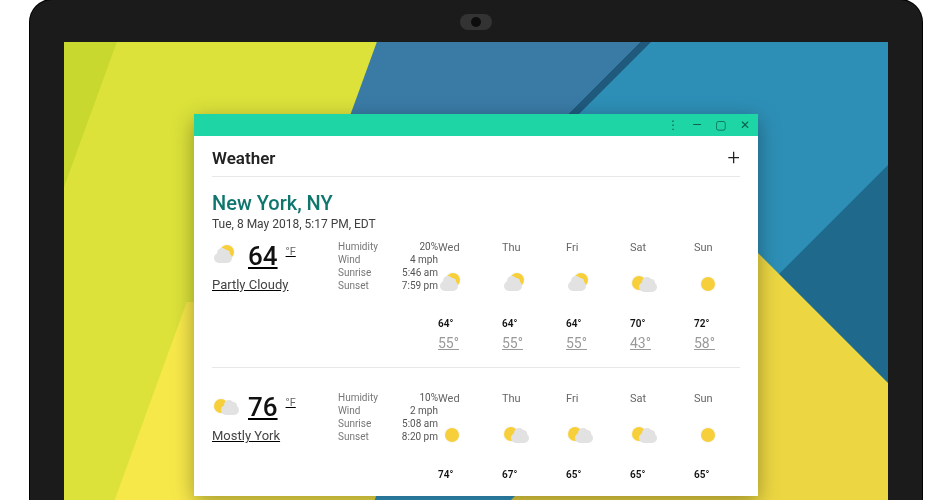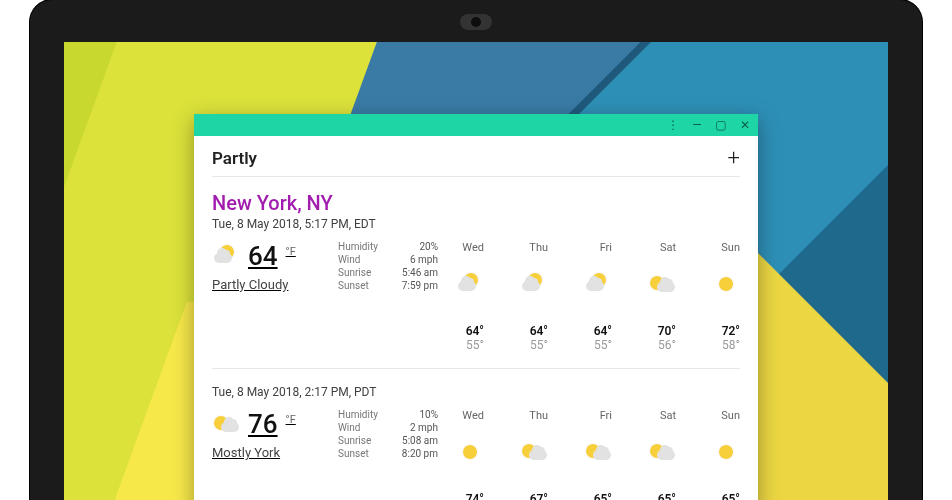--- a/index.html
+++ b/index.html
@@ -40,36 +40,36 @@
     align-items: center; padding-right: 6px; gap: 10px;
   }
   .titlebar .ctrl { width: 14px; height: 14px; display:flex; align-items:center; justify-content:center; color:#0b5e49; font-size:12px; cursor:default; }
   .header {
     display:flex; align-items:center; justify-content:space-between;
     padding: 12px 18px 8px 18px; font-size: 17px; font-weight: 600; color:#222;
   }
   .add { font-size: 22px; font-weight: 300; color:#222; cursor:pointer; line-height: 14px; }
   .divider { height:1px; background:#e7e7e7; margin: 0 18px; }
   .city { padding: 14px 18px 16px 18px; }
-  .city-title { font-size: 20px; font-weight: 500; color:#a21caf; }
+  .city-title { font-size: 20px; font-weight: 500; color:#0f766e; }
   .city-time { font-size: 12px; color:#404040; margin-top:2px; }
   .city-body { display:flex; margin-top: 10px; }
   .current { display:flex; flex-direction:column; width: 126px; text-decoration: underline; }
   .current-top { display:flex; align-items:center; gap:8px; }
   .temp { font-size: 26px; font-weight: 500; color:#111; }
   .unit { font-size: 11px; color:#666; margin-top:-10px; }
   .cond { font-size: 13px; color:#444; margin-top: 6px; }
   .details { display:grid; grid-template-columns: 48px 48px; column-gap:4px; row-gap:2px;
              font-size:10px; color:#777; align-content:start; margin-left: 6px; }
   .details .v { color:#555;text-align:right; }
   .forecast { display:flex; margin-left:auto; gap: 18px; }
-  .day { display:flex; flex-direction:column; align-items:flex-end; width:46px; }
+  .day { display:flex; flex-direction:column; align-items:flex-start; width:46px; }
   .day-name { font-size:11px; color:#666; margin-bottom: 18px; }
-  .hi { font-size:12px; font-weight:600; color:#111; margin-top: 28px; }
-  .lo { font-size:12px; color:#999; margin-top: 0; }
+  .hi { font-size:10px; font-weight:600; color:#111; margin-top: 22px; }
+  .lo { font-size:14px; color:#999; margin-top: 6px; text-decoration: underline; }
   .day .ico { height: 24px; display:flex; align-items:center; justify-content:center; }
 
   
   .icon { position:relative; width:28px; height:22px; }
   .sun { position:absolute; width:14px; height:14px; background:#f6cf3b; border-radius:50%; box-shadow:0 0 0 1px rgba(0,0,0,.03); }
   .cloud {
     position:absolute; width:18px; height:10px; background:#e2e2e2; border-radius:6px;
   }
   .cloud::before { content:""; position:absolute; left:3px; top:-5px; width:10px; height:10px; background:#e2e2e2; border-radius:50%; }
   .cloud::after  { content:""; position:absolute; right:2px; top:-3px; width:8px; height:8px; background:#e2e2e2; border-radius:50%; }
@@ -93,21 +93,21 @@
 
     <div class="window">
       <div class="titlebar">
         <span class="ctrl">⋮</span>
         <span class="ctrl">—</span>
         <span class="ctrl">▢</span>
         <span class="ctrl">✕</span>
       </div>
 
       <div class="header">
-        <span>Partly</span>
+        <span>Weather</span>
         <span class="add">+</span>
       </div>
       <div class="divider"></div>
 
       <div id="cities">
     <div class="city">
       <div class="city-title">New York, NY</div>
       <div class="city-time">Tue, 8 May 2018, 5:17 PM, EDT</div>
       <div class="city-body">
         <div class="current">
@@ -118,21 +118,21 @@
                   </span>
             <span class="temp">64</span>
             <span class="unit">°F</span>
           </div>
           <div class="cond">Partly Cloudy</div>
         </div>
         <div class="details">
           <span>Humidity</span>
           <span class="v">20%</span>
           <span>Wind</span>
-          <span class="v">6 mph</span>
+          <span class="v">4 mph</span>
           <span>Sunrise</span>
           <span class="v">5:46 am</span>
           <span>Sunset</span>
           <span class="v">7:59 pm</span>
         </div>
         <div class="forecast">
     <div class="day">
       <span class="day-name">Wed</span>
       <span class="ico">
                     <span class="icon ic-pc">
@@ -167,39 +167,38 @@
     </div>
     <div class="day">
       <span class="day-name">Sat</span>
       <span class="ico">
                     <span class="icon ic-ms">
                       <span class="sun"></span>
                       <span class="cloud"></span>
                     </span>
                   </span>
       <span class="hi">70°</span>
-      <span class="lo">56°</span>
+      <span class="lo">43°</span>
     </div>
     <div class="day">
       <span class="day-name">Sun</span>
       <span class="ico">
                     <span class="icon ic-sun">
                       <span class="sun"></span>
                     </span>
                   </span>
       <span class="hi">72°</span>
       <span class="lo">58°</span>
     </div>
               </div>
       </div>
     </div>
     <div class="divider"></div>
 
     <div class="city">
-      <div class="city-time">Tue, 8 May 2018, 2:17 PM, PDT</div>
       <div class="city-body">
         <div class="current">
           <div class="current-top">
             <span class="icon ic-ms">
                     <span class="sun"></span>
                     <span class="cloud"></span>
                   </span>
             <span class="temp">76</span>
             <span class="unit">°F</span>
           </div>

